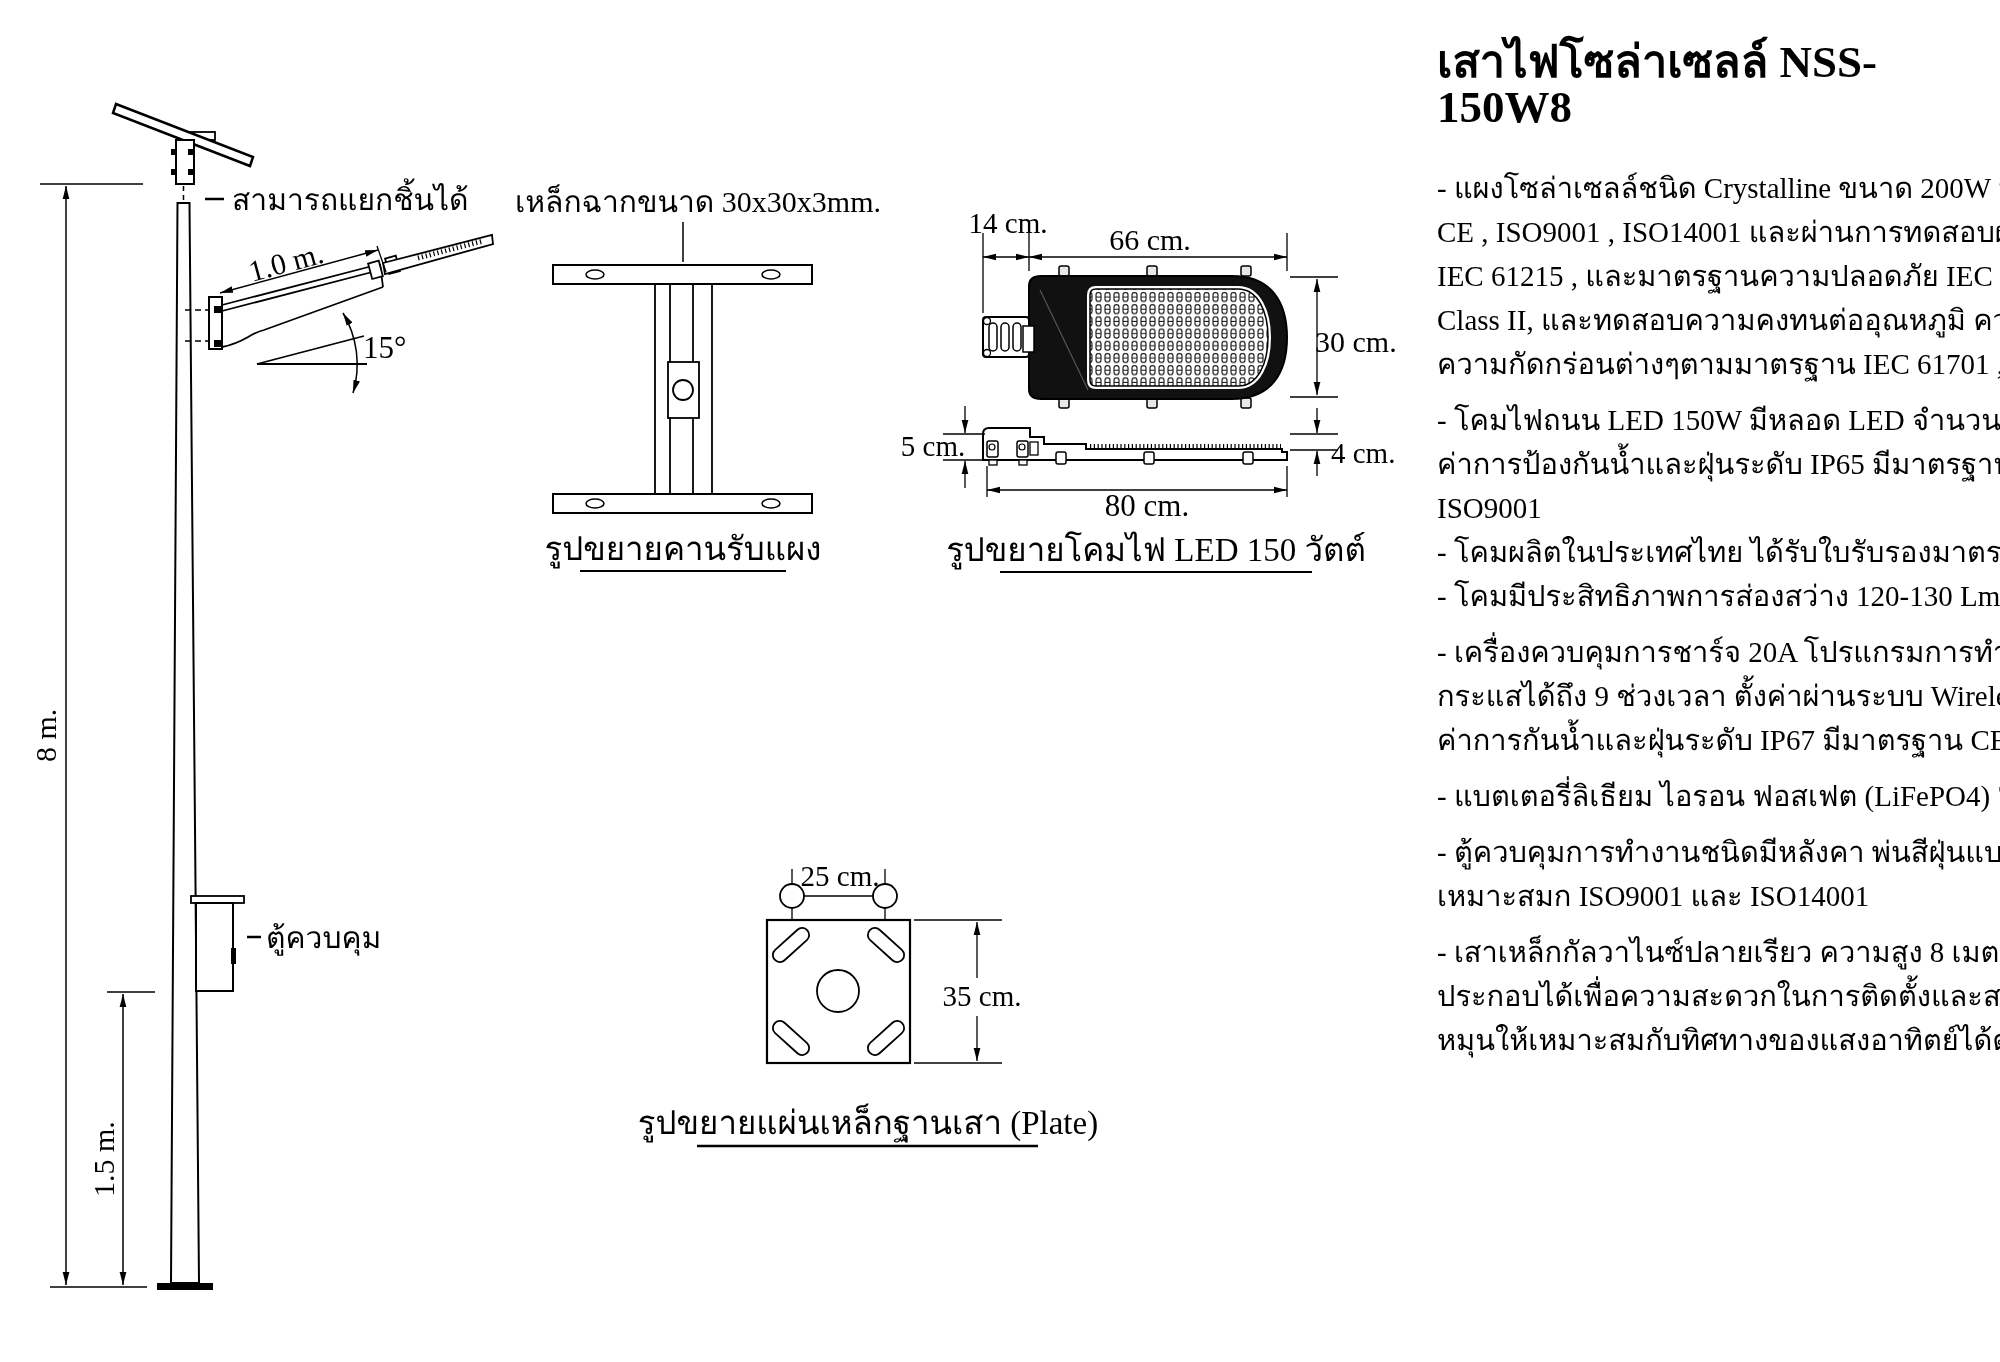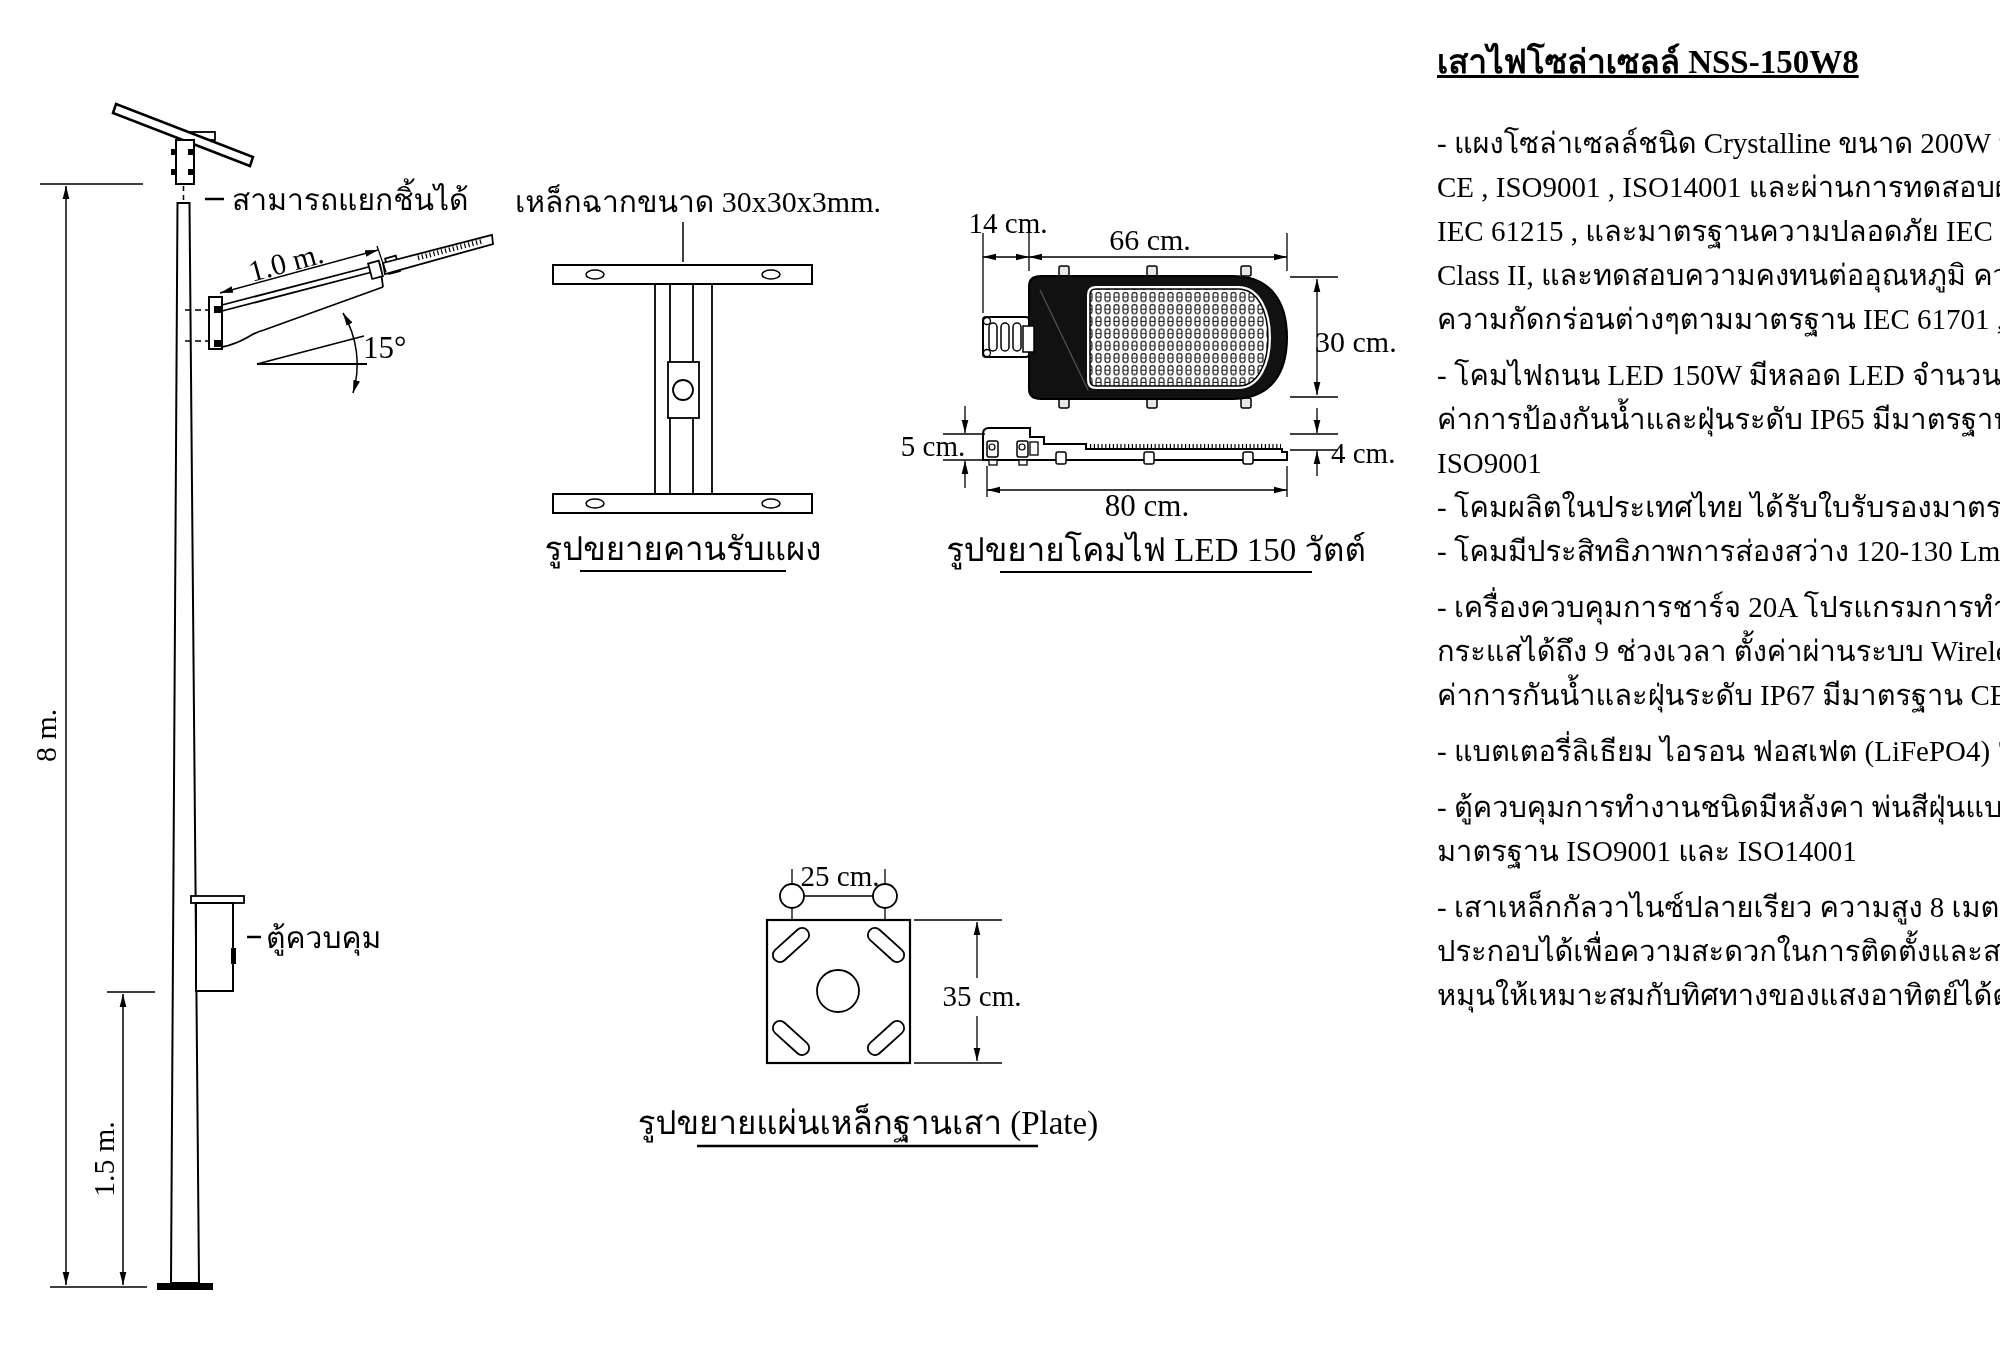--- a/index.html
+++ b/index.html
@@ -1,21 +1,21 @@
 <!DOCTYPE html>
 <html><head>
 <meta charset="utf-8">
 <style>
   html,body{margin:0;padding:0;background:#ffffff;}
   .page{position:relative;width:2000px;height:1362px;background:#ffffff;overflow:hidden;
         font-family:"Liberation Serif","DejaVu Serif",serif;color:#000;}
   svg{position:absolute;left:0;top:0;}
   svg text{font-family:"Liberation Serif","DejaVu Serif",serif;fill:#000;}
   .spec{position:absolute;left:1437px;top:40px;width:556px;}
-  .spec h1{font-size:33px;font-weight:bold;text-decoration:underline;margin:0 0 36px 0;line-height:45px;}
+  .spec h1{font-size:45px;font-weight:bold;margin:0 0 36px 0;line-height:45px;}
   .para{margin:0 0 12px 0;}
   .ln{font-size:29px;line-height:44px;white-space:nowrap;}
 </style>
 </head>
 <body>
 
 <div class="page">
 
   <svg viewBox="0 0 1430 1362" width="1430" height="1362">
     <defs>
@@ -234,21 +234,21 @@
       <div class="ln">กระแสได้ถึง 9 ช่วงเวลา ตั้งค่าผ่านระบบ Wireless ตัวเครื่องมี</div>
       <div class="ln">ค่าการกันน้ำและฝุ่นระดับ IP67 มีมาตรฐาน CE , ISO9001 ,</div>
     </div>
 
     <div class="para">
       <div class="ln">- แบตเตอรี่ลิเธียม ไอรอน ฟอสเฟต (LiFePO4) 768 WH</div>
     </div>
 
     <div class="para">
       <div class="ln">- ตู้ควบคุมการทำงานชนิดมีหลังคา พ่นสีฝุ่นแบบ Epoxy</div>
-      <div class="ln">มาตรฐาน ISO9001 และ ISO14001</div>
+      <div class="ln">เหมาะสมก ISO9001 และ ISO14001</div>
     </div>
 
     <div class="para">
       <div class="ln">- เสาเหล็กกัลวาไนซ์ปลายเรียว ความสูง 8 เมตร สามารถถอด</div>
       <div class="ln">ประกอบได้เพื่อความสะดวกในการติดตั้งและสามารถปรับ</div>
       <div class="ln">หมุนให้เหมาะสมกับทิศทางของแสงอาทิตย์ได้ตามสภาพ</div>
     </div>
   </div>
 
 </div>

